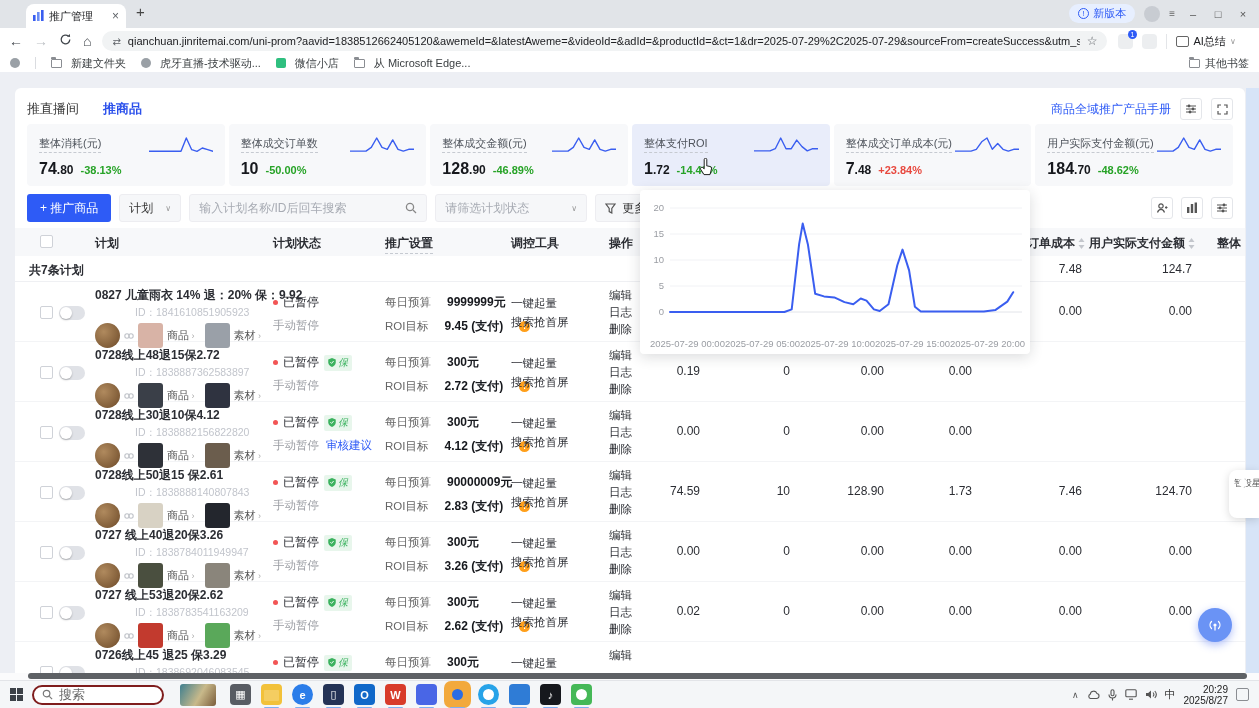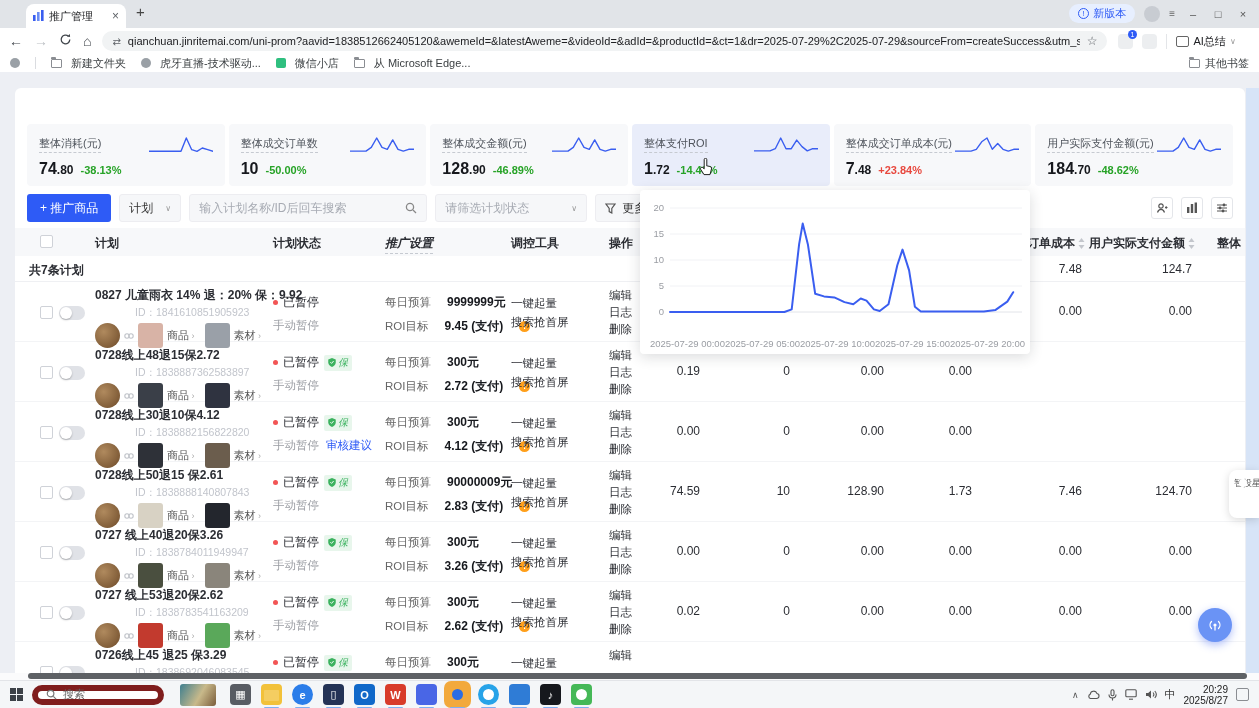--- a/index.html
+++ b/index.html
@@ -81,21 +81,21 @@
   .sel .ph{color:#a7abb3;}
   .chev{font-size:8px;color:#999;}
   .search{width:238px;}
   .search .ph{flex:1;}
   .more{gap:6px;color:#333;}
   .tb-right{margin-left:auto;display:flex;gap:8px;}
 
   
   .thead{position:absolute;left:0;right:0;top:140px;height:28px;background:#f7f8fa;font-size:12px;color:#2b2d33;font-weight:600;}
   .th{position:absolute;top:7px;white-space:nowrap;}
-  .u-dash{border-bottom:1px dashed #c6cad1;padding-bottom:1px;font-style:italic;}
+  .u-dash{border-bottom:1px dashed #c6cad1;padding-bottom:1px;}
   .th-metric{position:absolute;top:7px;display:flex;align-items:center;gap:3px;}
   .sorticon{display:inline-block;}
   .summary{position:absolute;left:0;right:0;top:168px;height:26px;border-bottom:1px solid #eff0f3;}
   .summary-label{position:absolute;left:14px;top:6px;font-size:12px;font-weight:bold;color:#2b2d33;}
   .rows{position:absolute;left:0;right:0;top:194px;}
   .trow{position:relative;height:60px;border-bottom:1px solid #f3f4f6;}
   .cb{position:absolute;left:25px;width:13px;height:13px;border:1px solid #cfd2d8;border-radius:2px;background:#fff;}
   .thead .cb{top:7px;}
   .trow .cb{top:24px;}
   .tgl{position:absolute;left:44px;top:24px;width:26px;height:14px;border-radius:7px;background:#e0e2e7;}
@@ -147,22 +147,22 @@
 
   .hscroll{position:absolute;left:0;top:673px;width:100%;height:7px;background:#fbfbfc;}
   .hbar{position:absolute;left:28px;right:12px;top:0;height:6px;background:#5e6165;border-radius:3px;}
 
   
   .taskbar{position:absolute;left:0;top:680px;width:100%;height:28px;background:#f4f6f8;border-top:1px solid #e2e4e8;
     display:flex;align-items:center;}
   .start{width:32px;display:flex;justify-content:center;}
   .winlogo{display:grid;grid-template-columns:6px 6px;grid-gap:1px;}
   .winlogo i{width:6px;height:6px;background:#3c4148;}
-  .tsearch{width:132px;height:20px;background:#fff;border:6px solid #7f1d1d;border-radius:10px;
-    display:flex;align-items:center;gap:6px;padding:0 8px;font-size:11px;color:#666;}
+  .tsearch{width:132px;height:20px;background:#fff;border:2px solid #7f1d1d;border-radius:10px;
+    display:flex;align-items:center;gap:6px;padding:0 8px;font-size:13px;color:#666;}
   .wallp{width:36px;height:22px;border-radius:3px;margin-left:16px;
     background:linear-gradient(120deg,#3f7f8f,#c8b98a 55%,#7a5c3a);}
   .apps{display:flex;align-items:center;gap:10px;margin-left:14px;}
   .app{position:relative;width:21px;height:21px;border-radius:4px;display:flex;align-items:center;justify-content:center;
     color:#fff;font-size:11px;font-weight:bold;}
   .app.circle{border-radius:50%;}
   .app .inner{width:11px;height:11px;border-radius:50%;}
   .app .ul{position:absolute;bottom:-4px;left:3px;right:3px;height:2px;border-radius:1px;background:#7fb0f2;}
   .app.folder::before{content:"";position:absolute;left:3px;top:6px;right:3px;bottom:4px;background:#fff3;border-radius:1px;}
   .tray{margin-left:auto;display:flex;align-items:center;gap:8px;padding-right:10px;font-size:11px;color:#333;}
@@ -252,20 +252,40 @@
       </span>
     <span class="bm-right">
       <span class="bm-ico folder"></span>
       <span>其他书签</span>
     </span>
   </div>
 
   <div class="page">
     <div class="panel">
 
+      <div class="phead">
+        <span class="ptab">推直播间</span>
+        <span class="ptab active">推商品</span>
+        <span class="phead-right">
+          <span class="manual">商品全域推广产品手册</span>
+          <span class="sq-btn">
+            <svg width="12" height="12" viewBox="0 0 12 12">
+                <path d="M1 3h10M1 6h10M1 9h10" stroke="#555" stroke-width="1"></path>
+                <circle cx="4" cy="3" r="1.4" fill="#555"></circle>
+                <circle cx="8" cy="6" r="1.4" fill="#555"></circle>
+                <circle cx="5" cy="9" r="1.4" fill="#555"></circle>
+              </svg>
+          </span>
+          <span class="sq-btn">
+            <svg width="11" height="11" viewBox="0 0 11 11" fill="none" stroke="#555" stroke-width="1.2">
+                <path d="M1 4V1h3M7 1h3v3M10 7v3H7M4 10H1V7"></path>
+              </svg>
+          </span>
+        </span>
+      </div>
 
       <div class="stats" id="stats-row">
   <div class="card">
     <span class="card-label">整体消耗(元)</span>
     <svg class="spark" width="64" height="22">
               <polyline points="0.0,17.3 5.3,17.3 10.7,17.3 16.0,17.3 21.3,17.3 26.7,17.3 32.0,17.3 37.3,4.0 42.7,15.7 48.0,17.3 53.3,14.0 58.7,15.7 64.0,17.3" fill="none" stroke="#3a5ef0" stroke-width="1.4" stroke-linejoin="round" stroke-linecap="round"></polyline>
             </svg>
     <div class="card-value">
       <span><b class="cv-int">74</b><span class="cv-dec">.80</span></span>
       <span class="delta down">-38.13%</span>

